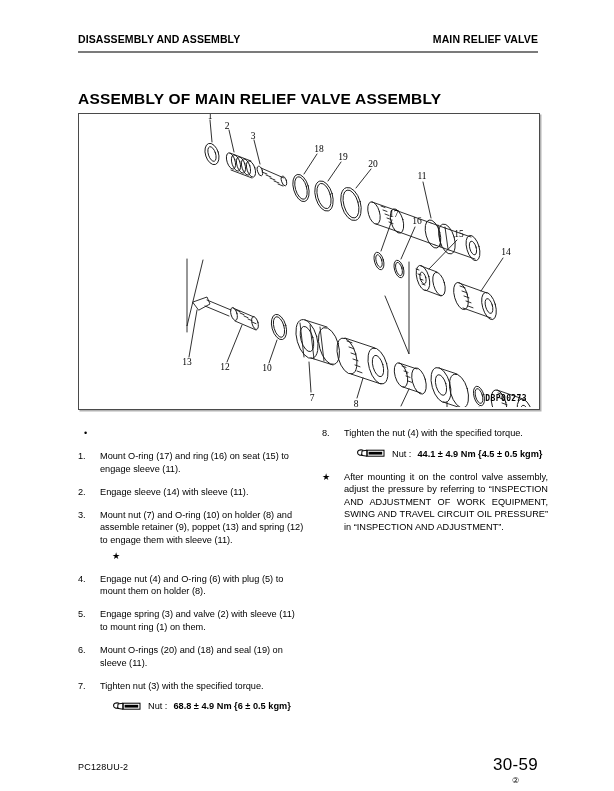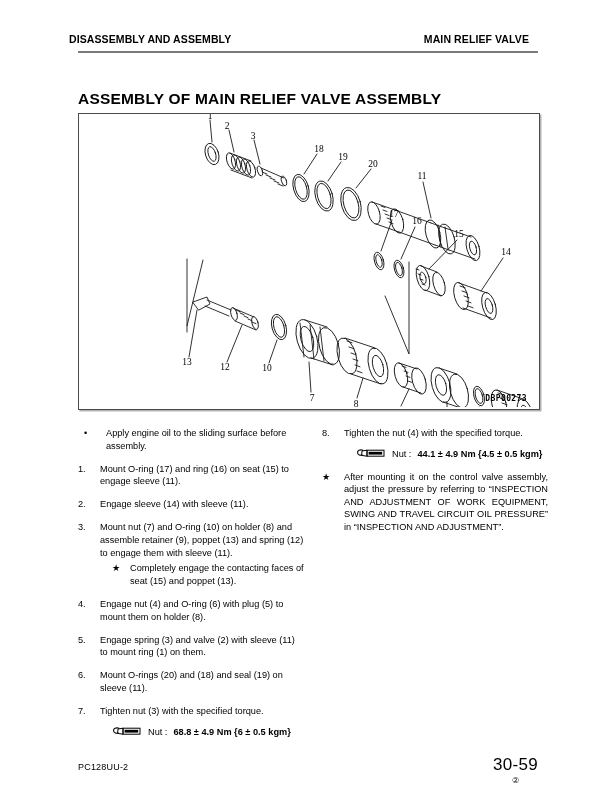--- a/index.html
+++ b/index.html
@@ -12,21 +12,21 @@
     height: 791px;
     position: relative;
     font-family: "Liberation Sans", sans-serif;
     color: #000000;
     overflow: hidden;
   }
 
   
   .page-header {
     position: absolute;
-    left: 69px;
+    left: 78px;
     top: 33px;
     width: 460px;
     display: flex;
     justify-content: space-between;
     align-items: flex-end;
     text-align: center;
   }
   .page-header .hdr-text {
     font-size: 10.5px;
     font-weight: bold;
@@ -344,40 +344,38 @@
       <text x="434" y="327">5</text>
     </g>
   </svg>
   <span class="fig-code">DBP00273</span>
 </div>
 
 <div class="col col-left">
 
   <div class="step">
     <span class="step-marker bullet">•</span>
-    <span class="step-body">Apply engine oil to the sliding surface before assembly.</span>
   </div>
 
   <div class="step">
     <span class="step-marker">1.</span>
     <span class="step-body">Mount O-ring (17) and ring (16) on seat (15) to engage sleeve (11).</span>
   </div>
 
   <div class="step">
     <span class="step-marker">2.</span>
     <span class="step-body">Engage sleeve (14) with sleeve (11).</span>
   </div>
 
   <div class="step">
     <span class="step-marker">3.</span>
     <span class="step-body">
       <span class="just">Mount nut (7) and O-ring (10) on holder (8) and assemble retainer (9), poppet (13) and spring (12) to engage them with sleeve (11).</span>
       <span class="substep">
         <span class="substep-marker">★</span>
-        <span>Completely engage the contacting faces of seat (15) and poppet (13).</span>
       </span>
     </span>
   </div>
 
   <div class="step">
     <span class="step-marker">4.</span>
     <span class="step-body">Engage nut (4) and O-ring (6) with plug (5) to mount them on holder (8).</span>
   </div>
 
   <div class="step">

